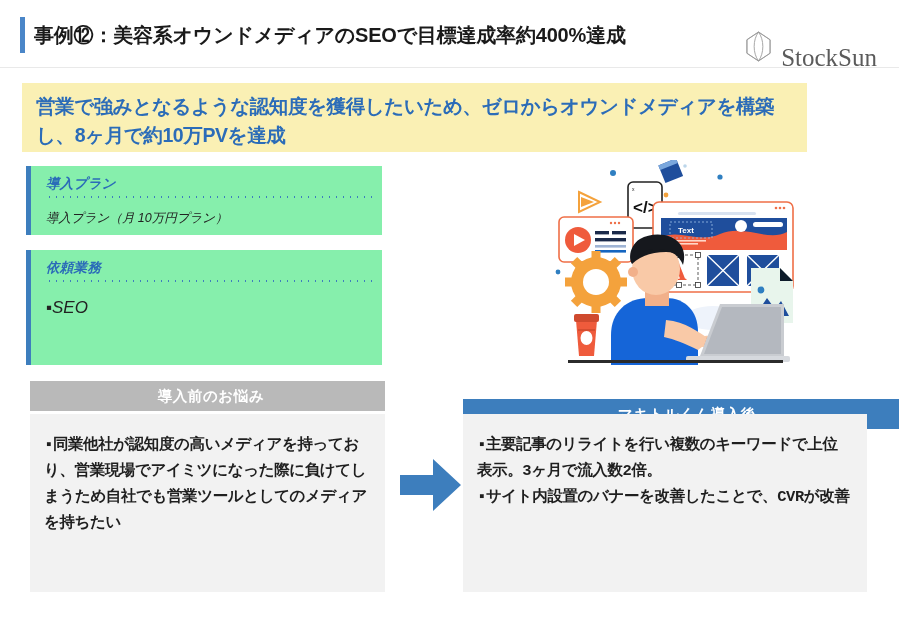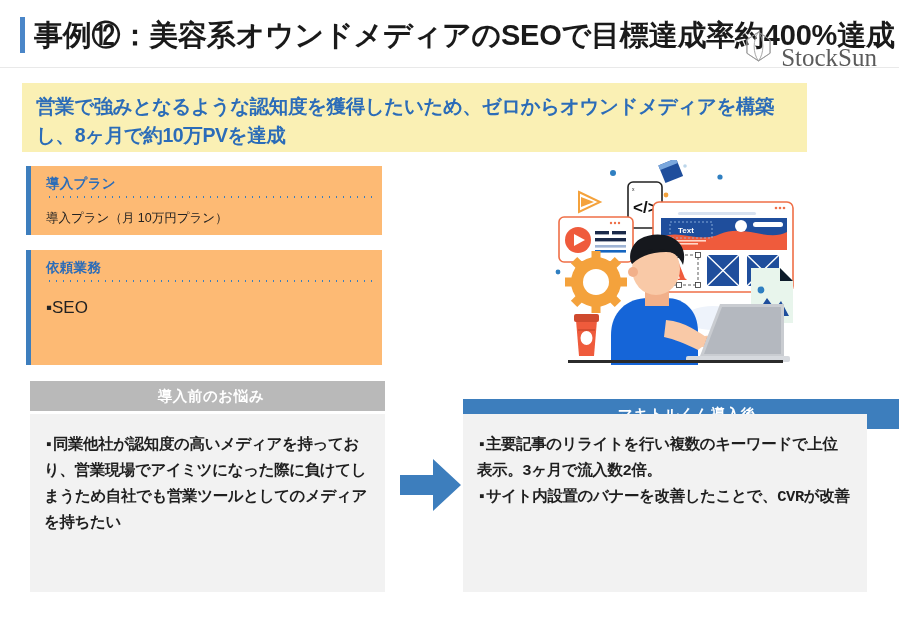--- a/index.html
+++ b/index.html
@@ -12,21 +12,21 @@
   .slide { position: relative; width: 899px; height: 623px; background:#fff; }
 
   
   .header { position:absolute; left:0; top:0; width:899px; height:68px; }
   .title-accent {
     position:absolute; left:20px; top:17px; width:5px; height:36px;
     background:#4a86c8;
   }
   .title-text {
     position:absolute; left:34px; top:19px;
-    font-size:29px; font-weight:bold; color:#1a1a1a;
+    font-size:20px; font-weight:bold; color:#1a1a1a;
     letter-spacing:-0.2px; white-space:nowrap;
     line-height:33px;
   }
   .logo-wrap {
     position:absolute; right:22px; top:20px;
     display:flex; align-items:center; gap:9px;
   }
   .logo-mark { width:27px; height:31px; display:block; }
   .logo-text {
     font-family:"Liberation Serif","DejaVu Serif", serif;
@@ -41,21 +41,21 @@
   .banner {
     position:absolute; left:22px; top:83px; width:785px; height:69px;
     background:#faf0b4; padding:9px 14px 0 14px;
   }
   .banner-text {
     font-size:19.5px; font-weight:bold; color:#2b6cb8;
     line-height:29px; letter-spacing:-0.4px;
   }
 
   
-  .info-card { position:absolute; background:#fdba74; }
+  .info-card { position:absolute; background:#86efac;font-style:italic; }
   .info-card .bar {
     position:absolute; left:0; top:0; width:5px; height:100%;
     background:#3d7ebd;
   }
   .info-card .ic-title {
     position:absolute; left:20px; top:9px;
     font-size:13.5px; font-weight:bold; color:#2b6cb8; letter-spacing:0.3px;
   }
   .info-card .ic-dots {
     position:absolute; left:20px; right:10px; top:30px; height:2px;

